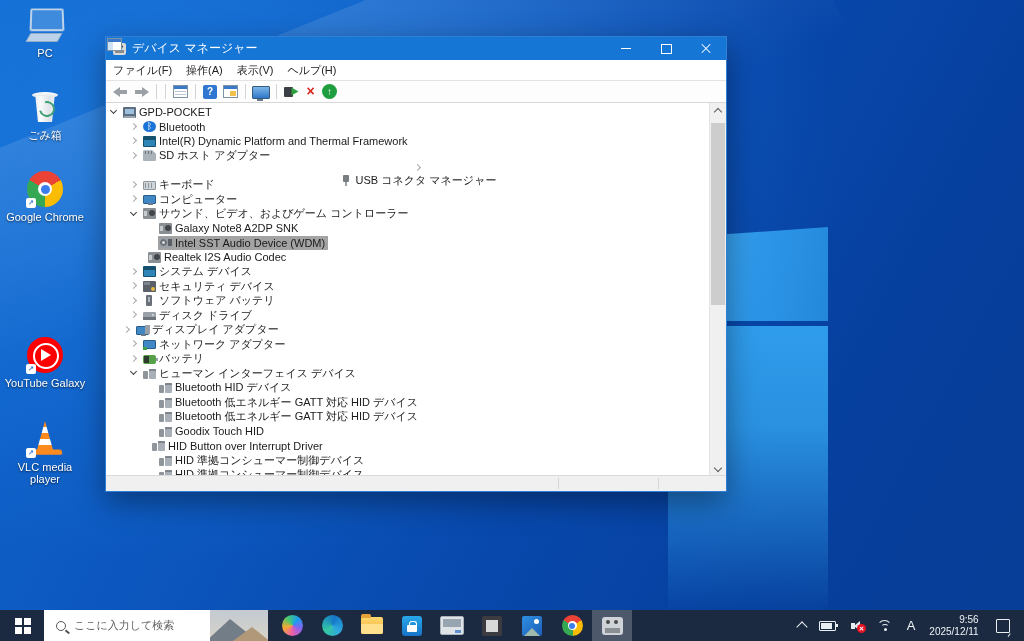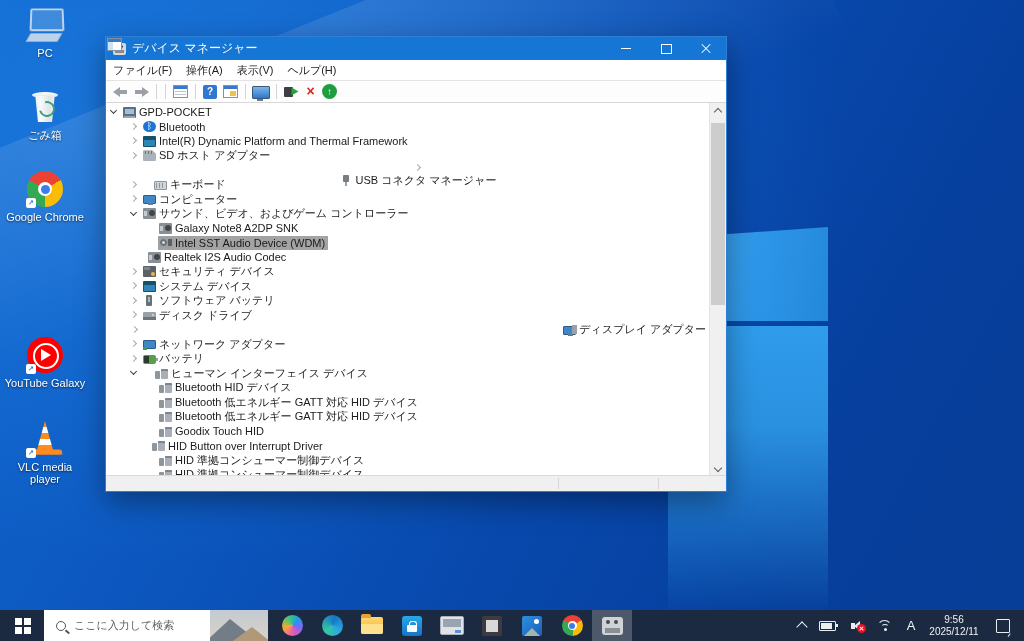--- a/index.html
+++ b/index.html
@@ -227,21 +227,21 @@
   .tray-vol .cn{width:0;height:0;border-top:5px solid transparent;border-bottom:5px solid transparent;border-right:6px solid #e9eef3;margin-left:-1px;}
   .tray-vol .mute{position:absolute;right:4px;bottom:8px;width:9px;height:9px;border-radius:50%;background:#e81123;}
   .tray-vol .mute::before,.tray-vol .mute::after{content:"";position:absolute;left:2px;top:4px;width:5px;height:1.2px;background:#fff;}
   .tray-vol .mute::before{transform:rotate(45deg);} .tray-vol .mute::after{transform:rotate(-45deg);}
   .tray-wifi{width:30px;} .tray-wifi .w{position:relative;width:16px;height:11px;overflow:hidden;}
   .tray-wifi .w i{position:absolute;border:1.6px solid transparent;border-top-color:#e9eef3;border-radius:50%;}
   .tray-wifi .w .a1{left:0;top:0;width:13px;height:13px;}
   .tray-wifi .w .a2{left:3.5px;top:3.5px;width:6px;height:6px;}
   .tray-wifi .w .dot{left:6.5px;top:7.5px;width:3px;height:3px;background:#e9eef3;border:none;border-radius:50%;}
   .tray-ime{width:22px;color:#eef2f6;font-size:13px;}
-  .tray-clock{width:64px;color:#eef2f6;font-size:10px;text-align:center;line-height:11.5px;}
+  .tray-clock{width:64px;color:#eef2f6;font-size:10px;text-align:right;line-height:11.5px;}
   .tray-ac{width:34px;} .tray-ac i{width:12px;height:12px;border:1.3px solid #e9eef3;border-radius:1px;position:relative;}
   .tray-ac i::after{content:"";position:absolute;right:-1px;bottom:-4px;width:4px;height:4px;
     border-right:1.3px solid #e9eef3;transform:rotate(35deg);}
 </style>
 </head>
 <body>
 
 <div class="desktop">
   <div class="beam"></div>
   <div class="pane pane-top"></div>
@@ -351,21 +351,21 @@
             <span class="tlabel">SD ホスト アダプター</span>
           </span>
         </div>
         <div class="trow" style="padding-left: 23px; flex-direction: column;">
           <span class="chev c"></span>
           <span class="rowin">
             <span class="ti ti-usb"></span>
             <span class="tlabel">USB コネクタ マネージャー</span>
           </span>
         </div>
-        <div class="trow" style="padding-left: 23px; gap: 11px;">
+        <div class="trow" style="padding-left: 23px;">
           <span class="chev c"></span>
           <span class="rowin">
             <span class="ti ti-keyboard"></span>
             <span class="tlabel">キーボード</span>
           </span>
         </div>
         <div class="trow" style="padding-left: 23px;">
           <span class="chev c"></span>
           <span class="rowin">
             <span class="ti ti-monitor"></span>
@@ -396,67 +396,67 @@
         <div class="trow" style="padding-left: 28px;">
           <span class="chev"></span>
           <span class="rowin">
             <span class="ti ti-speaker"></span>
             <span class="tlabel">Realtek I2S Audio Codec</span>
           </span>
         </div>
         <div class="trow" style="padding-left: 23px;">
           <span class="chev c"></span>
           <span class="rowin">
+            <span class="ti ti-chip"></span>
+            <span class="tlabel">システム デバイス</span>
+          </span>
+        </div>
+        <div class="trow" style="padding-left: 23px;">
+          <span class="chev c"></span>
+          <span class="rowin">
             <span class="ti ti-security"></span>
             <span class="tlabel">セキュリティ デバイス</span>
           </span>
         </div>
         <div class="trow" style="padding-left: 23px;">
           <span class="chev c"></span>
           <span class="rowin">
-            <span class="ti ti-chip"></span>
-            <span class="tlabel">システム デバイス</span>
-          </span>
-        </div>
-        <div class="trow" style="padding-left: 23px;">
-          <span class="chev c"></span>
-          <span class="rowin">
             <span class="ti ti-software"></span>
             <span class="tlabel">ソフトウェア バッテリ</span>
           </span>
         </div>
         <div class="trow" style="padding-left: 23px;">
           <span class="chev c"></span>
           <span class="rowin">
             <span class="ti ti-disk"></span>
             <span class="tlabel">ディスク ドライブ</span>
           </span>
         </div>
-        <div class="trow" style="padding-left: 24px; justify-content: space-between;">
+        <div class="trow" style="padding-left: 16px;">
           <span class="chev c"></span>
           <span class="rowin">
             <span class="ti ti-display"></span>
             <span class="tlabel">ディスプレイ アダプター</span>
           </span>
         </div>
         <div class="trow" style="padding-left: 23px;">
           <span class="chev c"></span>
           <span class="rowin">
             <span class="ti ti-network"></span>
             <span class="tlabel">ネットワーク アダプター</span>
           </span>
         </div>
         <div class="trow" style="padding-left: 23px;">
           <span class="chev c"></span>
           <span class="rowin">
             <span class="ti ti-battery"></span>
             <span class="tlabel">バッテリ</span>
           </span>
         </div>
-        <div class="trow" style="padding-left: 23px; gap: 12px;">
+        <div class="trow" style="padding-left: 23px;">
           <span class="chev e"></span>
           <span class="rowin">
             <span class="ti ti-hid"></span>
             <span class="tlabel">ヒューマン インターフェイス デバイス</span>
           </span>
         </div>
         <div class="trow" style="padding-left: 39px;">
           <span class="chev"></span>
           <span class="rowin">
             <span class="ti ti-hid"></span>

